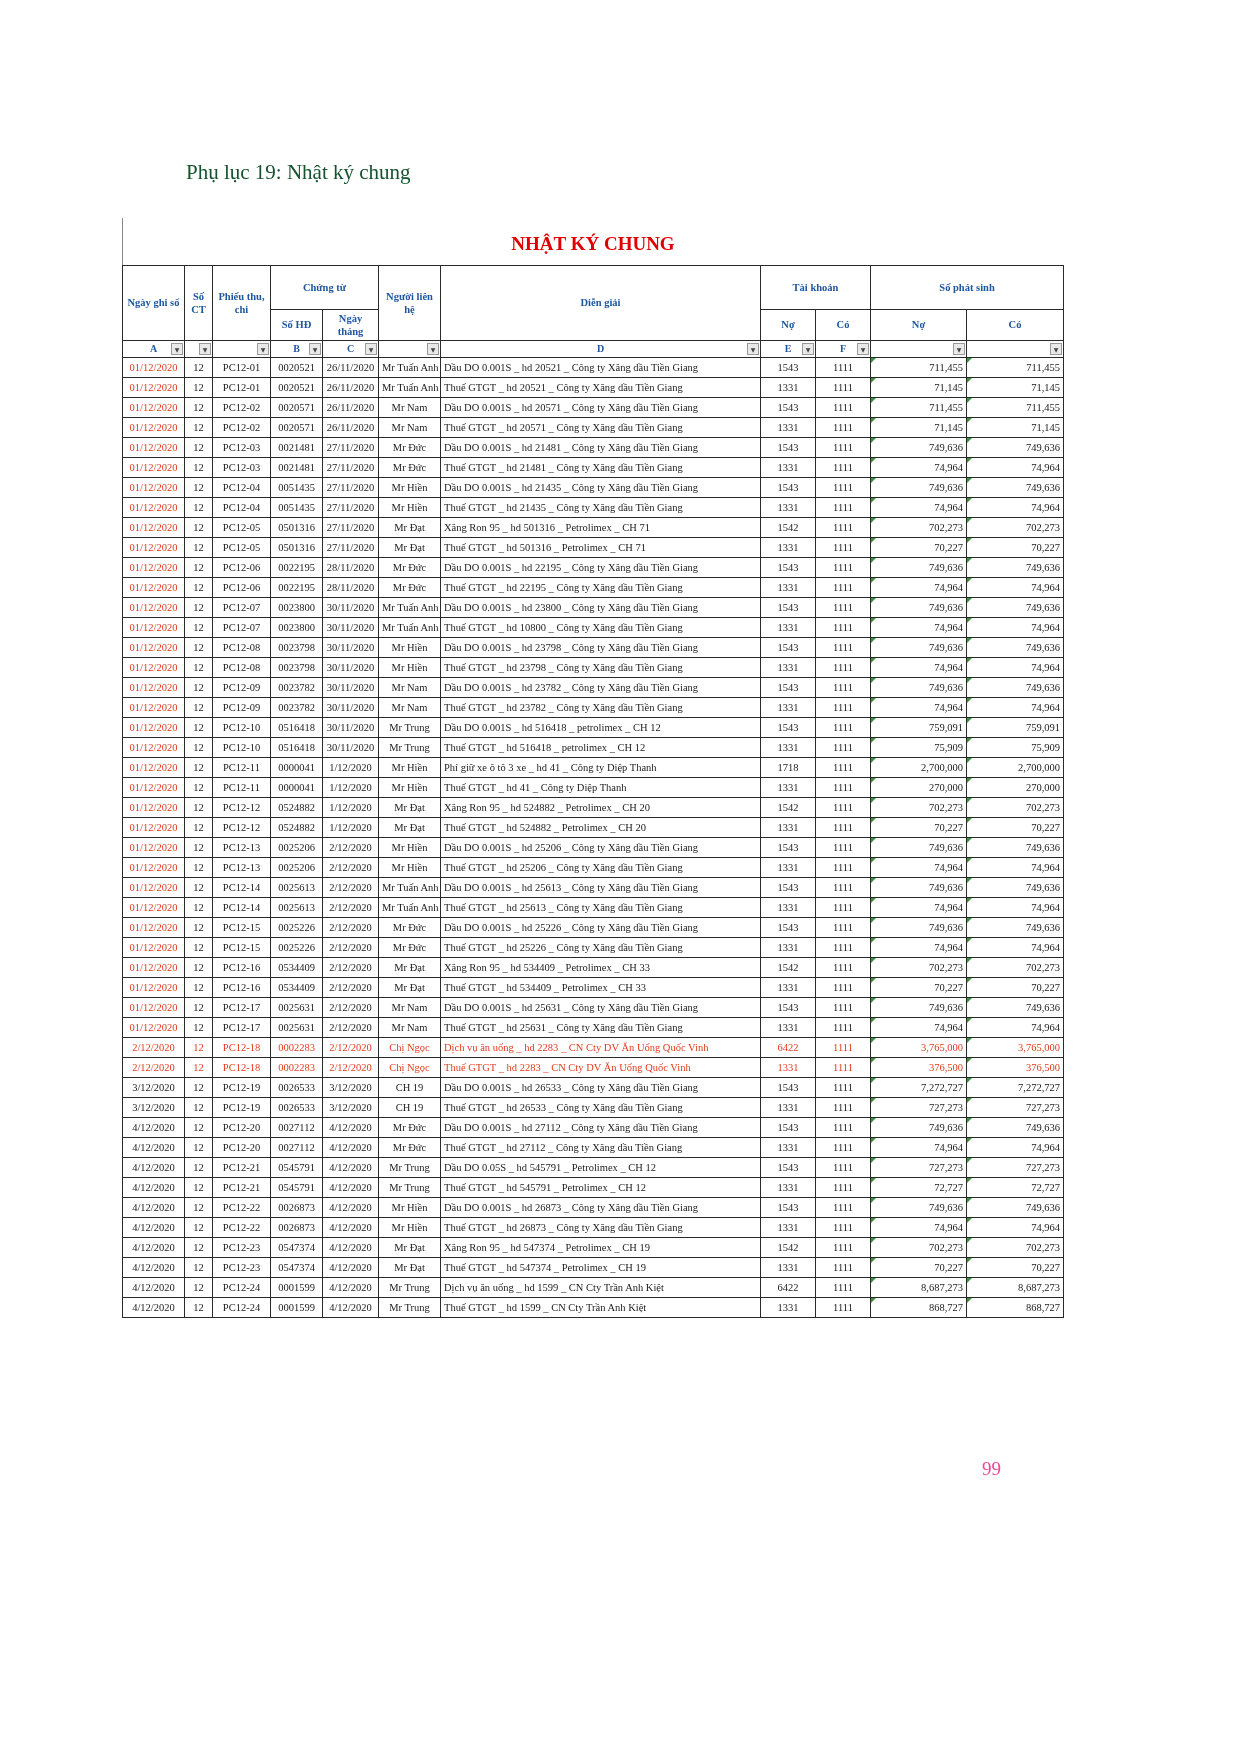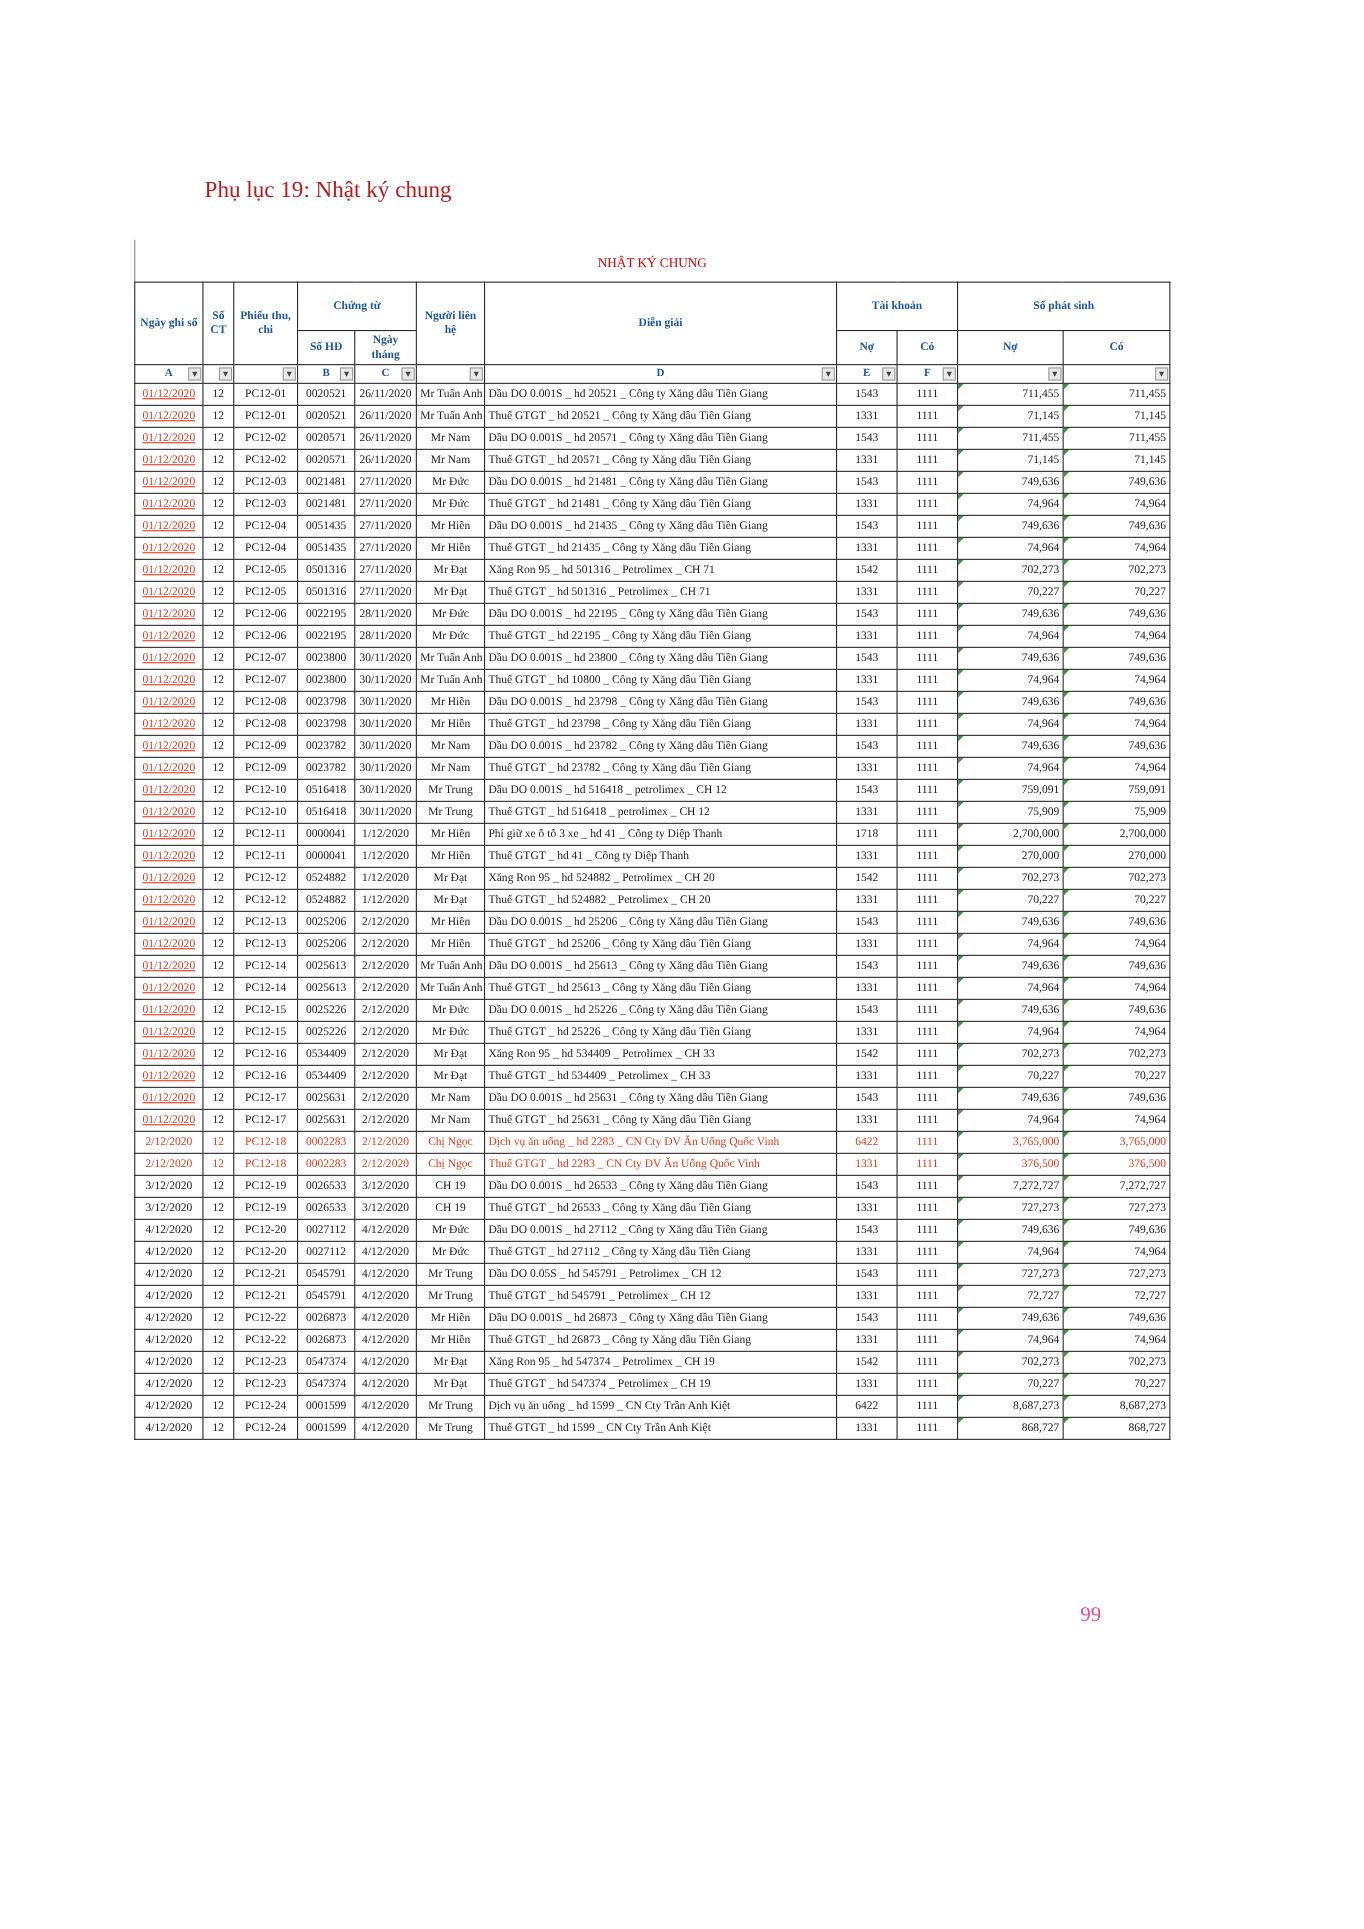--- a/index.html
+++ b/index.html
@@ -6,31 +6,31 @@
   html, body { margin: 0; padding: 0; }
   body {
     width: 1240px; height: 1754px;
     background: #ffffff;
     font-family: "Liberation Serif", serif;
     position: relative;
     color: #1b1b1b;
   }
   .doc-heading {
     position: absolute; left: 186px; top: 160px;
-    font-size: 21px; color: #b91c1c; font-family: Liberation Serif, serif;
+    font-size: 21px; color: #14532d; font-family: Liberation Serif, serif;
   }
   .sheet { position: absolute; left: 122px; top: 218px; width: 941px; }
   .title-block {
     border-left: 1px solid #888;
     padding: 14px 0 8px 0;
     text-align: center;
   }
   .title-line {
     color: var(--title-red, #e00000);
-    font-weight: normal; font-size: 12px; line-height: 1.3;
+    font-weight: bold; font-size: 19px; line-height: 1.3;
   }
   table.journal {
     border-collapse: collapse; table-layout: fixed; width: 941px;
   }
   .journal th, .journal td {
     border: 1px solid #2a2a2a;
     padding: 0 3px;
     overflow: hidden;
   }
   .journal thead th {
@@ -55,21 +55,21 @@
     font-size: 6px; line-height: 11px; color: #444;
     text-align: center; cursor: pointer;
     font-family: "DejaVu Sans", sans-serif;
   }
   tbody td {
     height: 20px; font-size: 10.5px; color: #1b1b1b;
     white-space: nowrap; position: relative;
   }
   .c-date, .c-ct, .c-phieu, .c-hd, .c-ngay, .c-lh, .c-no, .c-co { text-align: center; }
   .c-psn, .c-psc { text-align: right; }
-  tr.red-date td.c-date { color: var(--row-red, #e23b1e); text-decoration: underline; }
+  tr.red-date td.c-date { color: var(--row-red, #e23b1e); }
   tr.red-row td { color: var(--row-red, #e23b1e); }
   .num::before {
     content: ""; position: absolute; left: 0; top: 0;
     border-top: 5px solid #3d9140; border-right: 5px solid transparent;
   }
   .page-number {
     position: absolute; left: 982px; top: 1458px;
     font-size: 19px; color: #ec4899;
   }
 </style>

